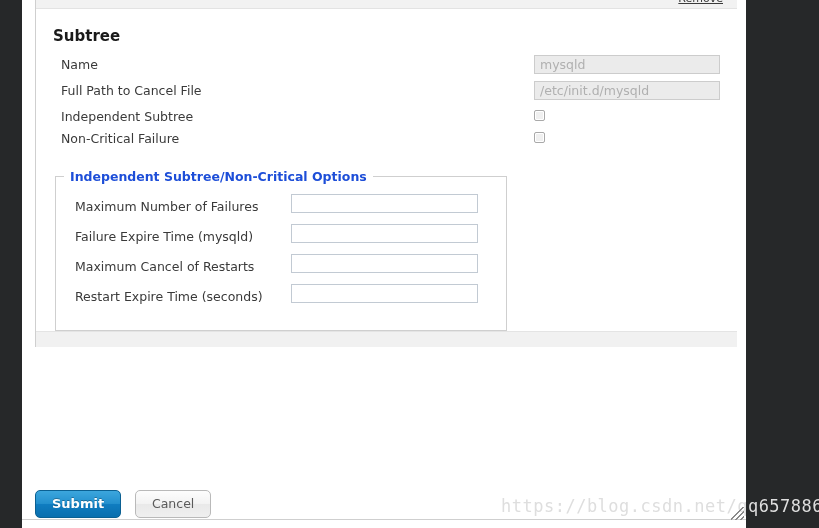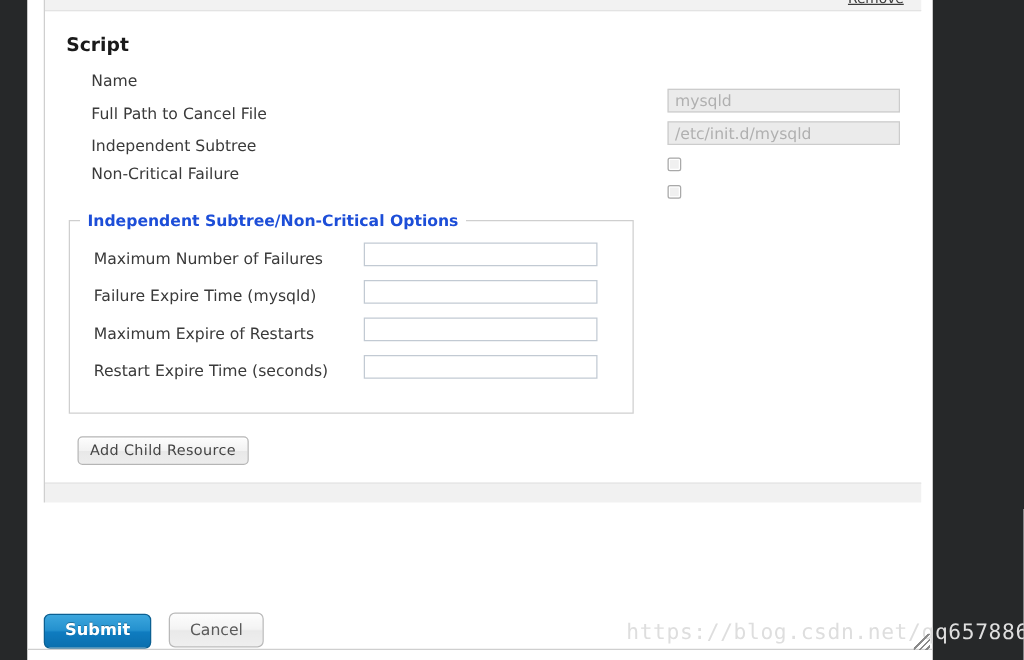--- a/index.html
+++ b/index.html
@@ -83,30 +83,30 @@
     padding-left: 21px;
   }
   .form-row {
     position: relative;
     height: 26px;
   }
   .form-row.tight { height: 22px; }
 
   .field-label {
     position: absolute;
-    left: 16px;
+    left: 4px;
     top: 2px;
     font-size: 12.5px;
     color: #3a3a3a;
     white-space: nowrap;
   }
   .field-control {
     position: absolute;
     left: 477px;
-    top: 16px;
+    top: 0;
   }
 
   input.text-disabled {
     width: 186px;
     height: 19px;
     line-height: 19px;
     padding: 0 5px;
     box-sizing: border-box;
     background: #ebebeb;
     border: 1px solid #cccccc;
@@ -285,21 +285,21 @@
 <div class="page-canvas">
 
   <div class="resource-panel">
 
     <div class="panel-header-band">
       <a class="remove-link" href="#">Remove</a>
     </div>
 
     <div class="panel-body">
 
-      <h2 class="section-title">Script</h2>
+      <h2 class="section-title">Subtree</h2>
 
       <div class="form-rows">
 
         <div class="form-row">
           <span class="field-label">Name</span>
           <span class="field-control">
             <input class="text-disabled" type="text" disabled="" placeholder="mysqld" style="">
           </span>
         </div>
 
@@ -337,37 +337,34 @@
         </div>
 
         <div class="opt-row">
           <span class="opt-label">Failure Expire Time (mysqld)</span>
           <span class="opt-control">
             <input class="text-open" type="text" value="" style="">
           </span>
         </div>
 
         <div class="opt-row">
-          <span class="opt-label">Maximum Expire of Restarts</span>
+          <span class="opt-label">Maximum Cancel of Restarts</span>
           <span class="opt-control">
             <input class="text-open" type="text" value="" style="">
           </span>
         </div>
 
         <div class="opt-row">
           <span class="opt-label">Restart Expire Time (seconds)</span>
           <span class="opt-control">
             <input class="text-open" type="text" value="" style="">
           </span>
         </div>
       </fieldset>
 
-      <div class="add-child-wrap">
-        <button type="button" class="btn-grey">Add Child Resource</button>
-      </div>
 
     </div>
 
     <div class="panel-footer-band"></div>
   </div>
 
 
   <div class="submit-bar">
     <button type="button" class="btn-primary">Submit</button>
     <button type="button" class="btn-secondary">Cancel</button>

